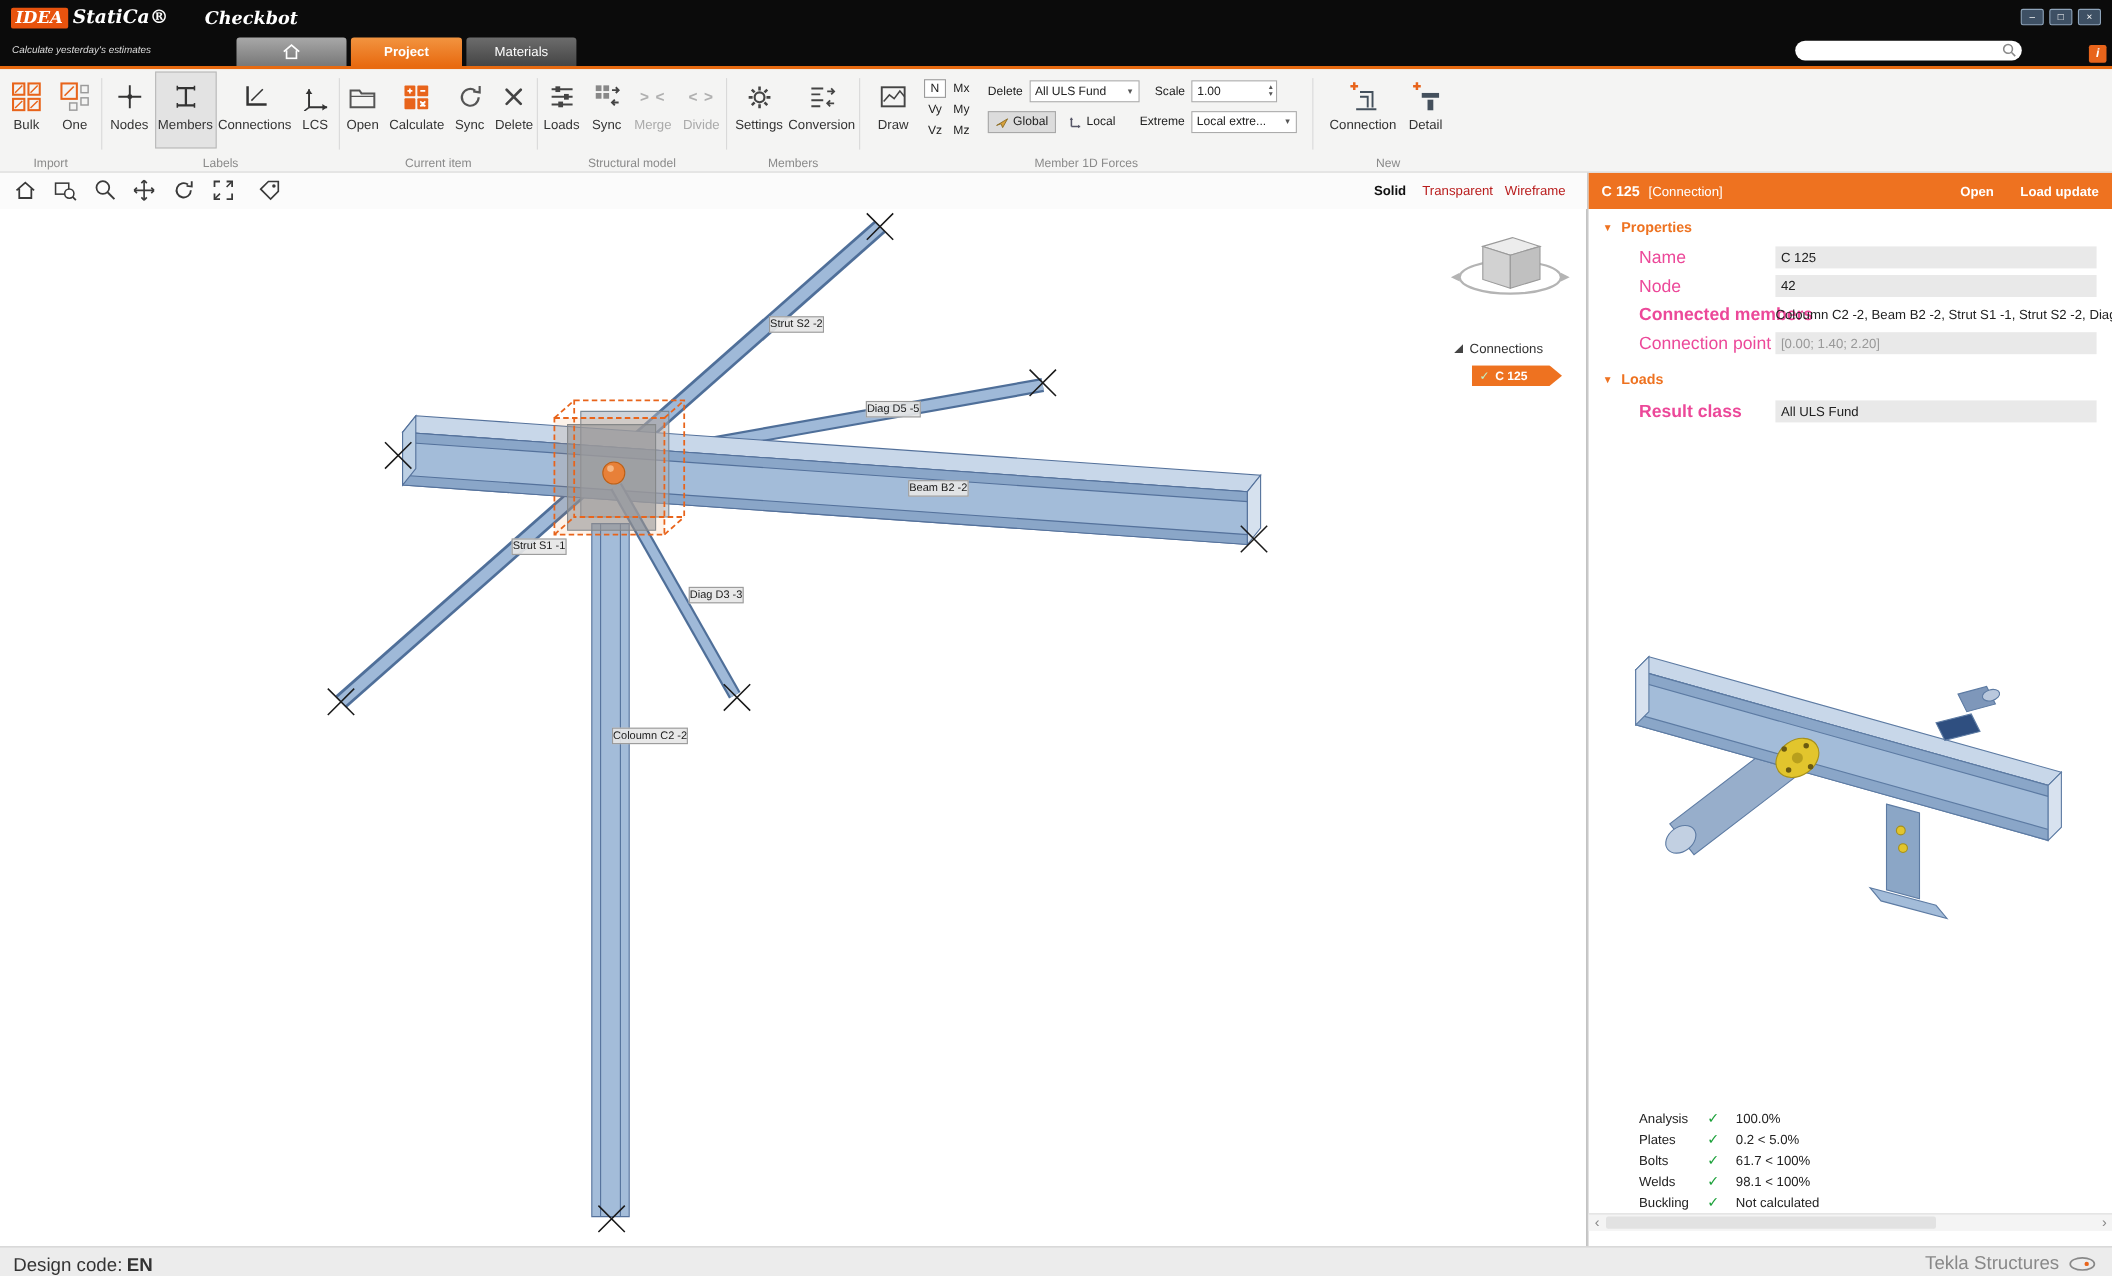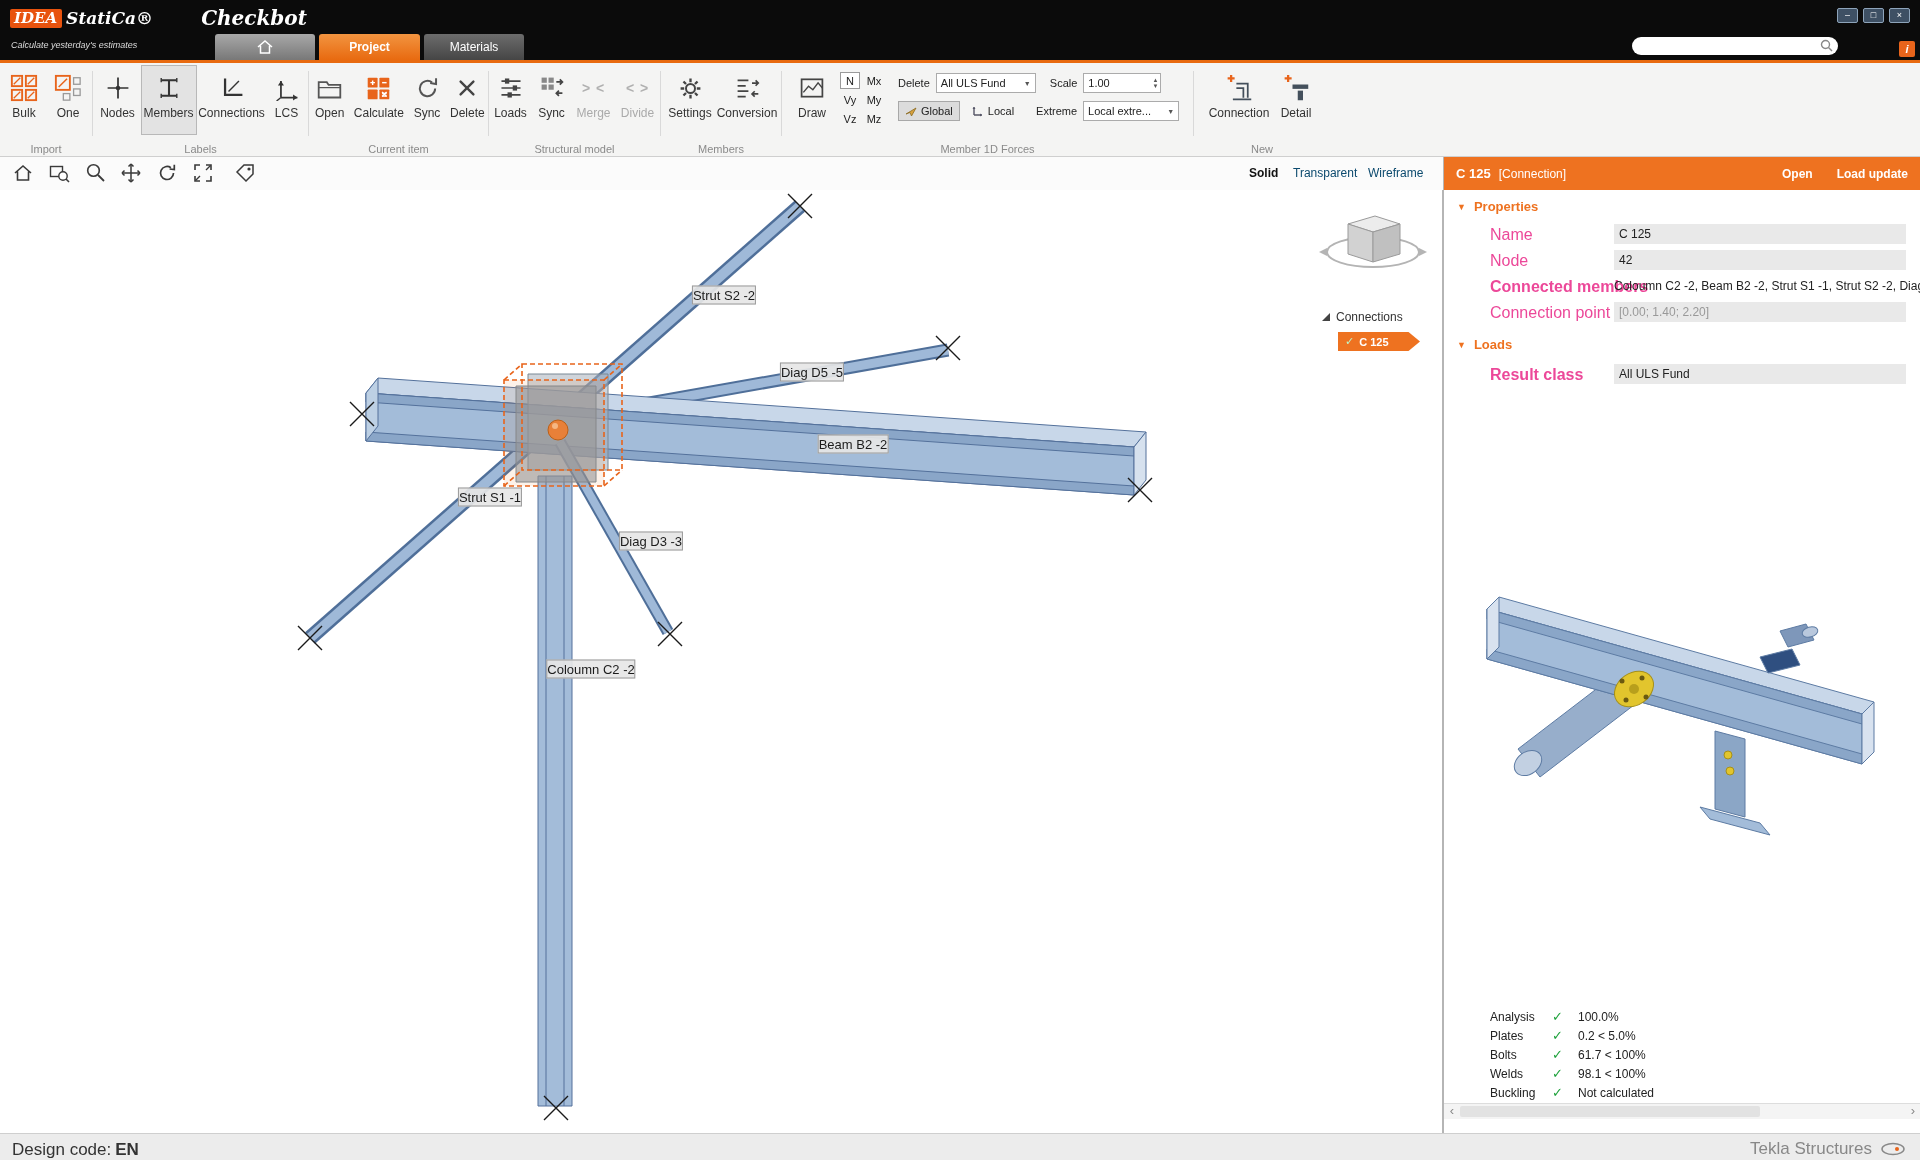--- a/index.html
+++ b/index.html
@@ -7,21 +7,21 @@
     font-family:"Liberation Sans","DejaVu Sans",sans-serif; background:#fff; }
 
   
   .titlebar { position:absolute; left:0; top:0; width:1920px; height:60px; background:#0b0b0b; }
   .logo-row { position:absolute; left:10px; top:6px; display:flex; align-items:center; }
   .logo-idea { background:#e8530e; color:#fff; font-family:"DejaVu Serif","Liberation Serif",serif;
     font-style:italic; font-weight:bold; font-size:15px; padding:0 5px 1px 4px; border-radius:2px; }
   .logo-statica { color:#fff; font-family:"DejaVu Serif","Liberation Serif",serif; font-style:italic;
     font-weight:bold; font-size:17px; margin-left:4px; }
   .app-name { color:#fff; font-family:"DejaVu Serif","Liberation Serif",serif; font-style:italic;
-    font-weight:bold; font-size:20px; margin-left:48px; }
+    font-weight:bold; font-size:16px; margin-left:33px; }
   .tagline { position:absolute; left:11px; top:40px; color:#ddd; font-style:italic; font-size:9px; }
   .window-title { position:absolute; left:0; right:0; top:9px; text-align:center; color:#eee; font-size:12px; pointer-events:none; }
   .win-btns { position:absolute; right:10px; top:8px; display:flex; gap:5px; }
   .wbtn { width:21px; height:15px; background:#3e5064; border:1px solid #8ea4ba; color:#fff;
     font-size:9px; line-height:1; display:flex; align-items:center; justify-content:center; border-radius:2px; }
   .info-btn { position:absolute; right:5px; top:41px; width:16px; height:16px; background:#e8641b;
     color:#fff; font-weight:bold; font-style:italic; font-size:11px; display:flex; align-items:center;
     justify-content:center; border-radius:2px; }
   .tab { position:absolute; top:34px; height:26px; display:flex; align-items:center; justify-content:center;
     font-size:12px; color:#fff; border-radius:3px 3px 0 0; }
@@ -57,29 +57,29 @@
     font-size:11px; padding:0 2px 0 4px; color:#222; }
   .finput .val { flex:1; text-align:left; }
   .spin { display:flex; flex-direction:column; font-size:6px; color:#555; line-height:6px; margin-left:4px; }
   .fbtn { display:inline-flex; align-items:center; gap:4px; height:20px; padding:0 6px; font-size:11px; color:#222; }
   .fbtn.pressed { background:#dcdcdc; border:1px solid #a8a8a8; }
   .frow { position:absolute; display:flex; align-items:center; gap:6px; }
 
   
   .viewbar { position:absolute; left:0; top:157px; width:1443px; height:33px; background:#fbfbfb; }
   .vicon { position:absolute; top:5px; width:22px; height:22px; }
-  .vtext { position:absolute; top:9px; font-size:12px; color:#0c4a6e; }
+  .vtext { position:absolute; top:9px; font-size:12px; color:#b91c1c; }
   .vtext.on { color:#111; font-weight:bold; }
 
   
   .viewport { position:absolute; left:0; top:190px; width:1443px; height:943px; background:#fff;
     border-right:1px solid #b5b5b5; overflow:hidden; }
   .scene { position:absolute; left:0; top:0; }
   .mlabel { position:absolute; transform:translate(-50%,-50%); background:rgba(230,230,230,0.92);
-    border:1px solid #9a9a9a; padding:1px 0; font-size:13px; color:#1c1c1c; white-space:nowrap; }
+    border:1px solid #9a9a9a; padding:1px 0; font-size:10px; color:#1c1c1c; white-space:nowrap; }
   .navcube { position:absolute; left:1318px; top:14px; }
   .tree-row { position:absolute; left:1322px; top:120px; display:flex; align-items:center; gap:6px;
     font-size:12px; color:#333; }
   .tri { width:0; height:0; border-bottom:8px solid #444; border-left:8px solid transparent; }
   .conn-tag { position:absolute; left:1338px; top:142px; width:82px; height:19px; background:#ee7220;
     color:#fff; display:flex; align-items:center; gap:5px; padding-left:7px; font-size:11px; font-weight:bold;
     clip-path:polygon(0 0, 86% 0, 100% 50%, 86% 100%, 0 100%); }
 
   
   .rightpanel { position:absolute; left:1443px; top:157px; width:477px; height:976px; background:#fff;

